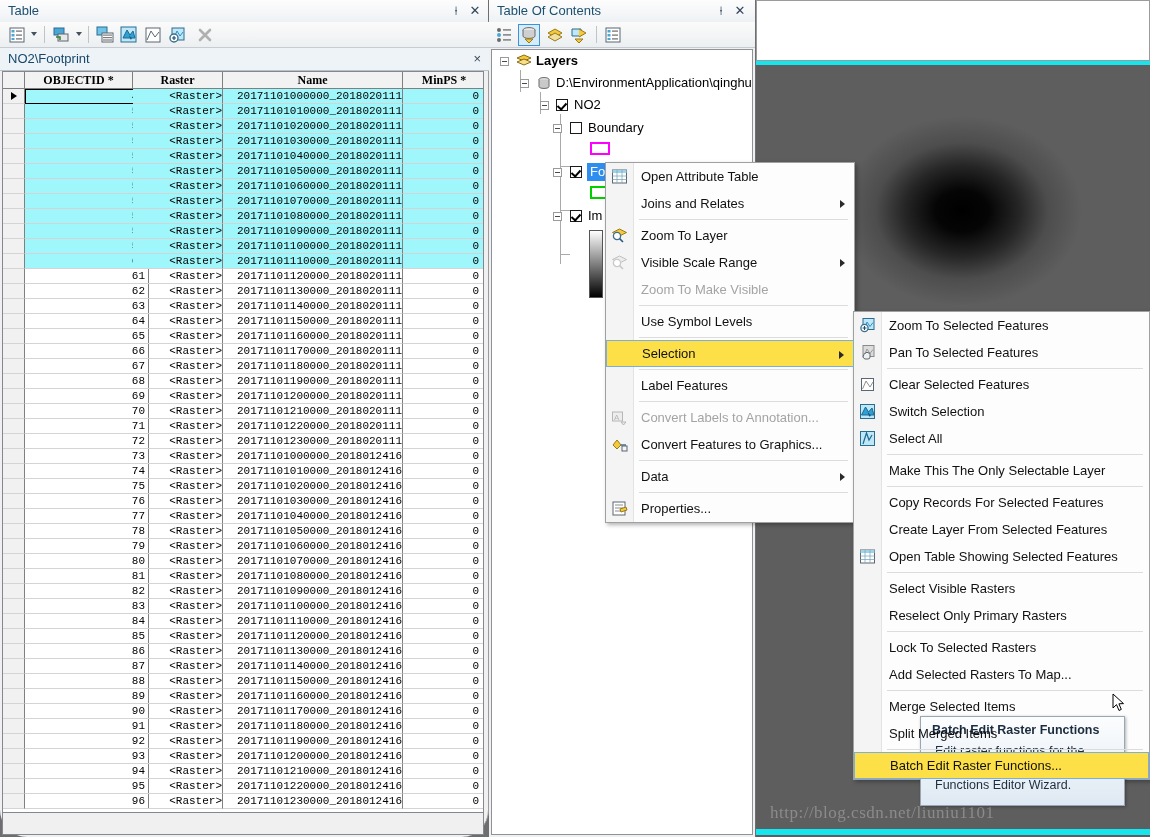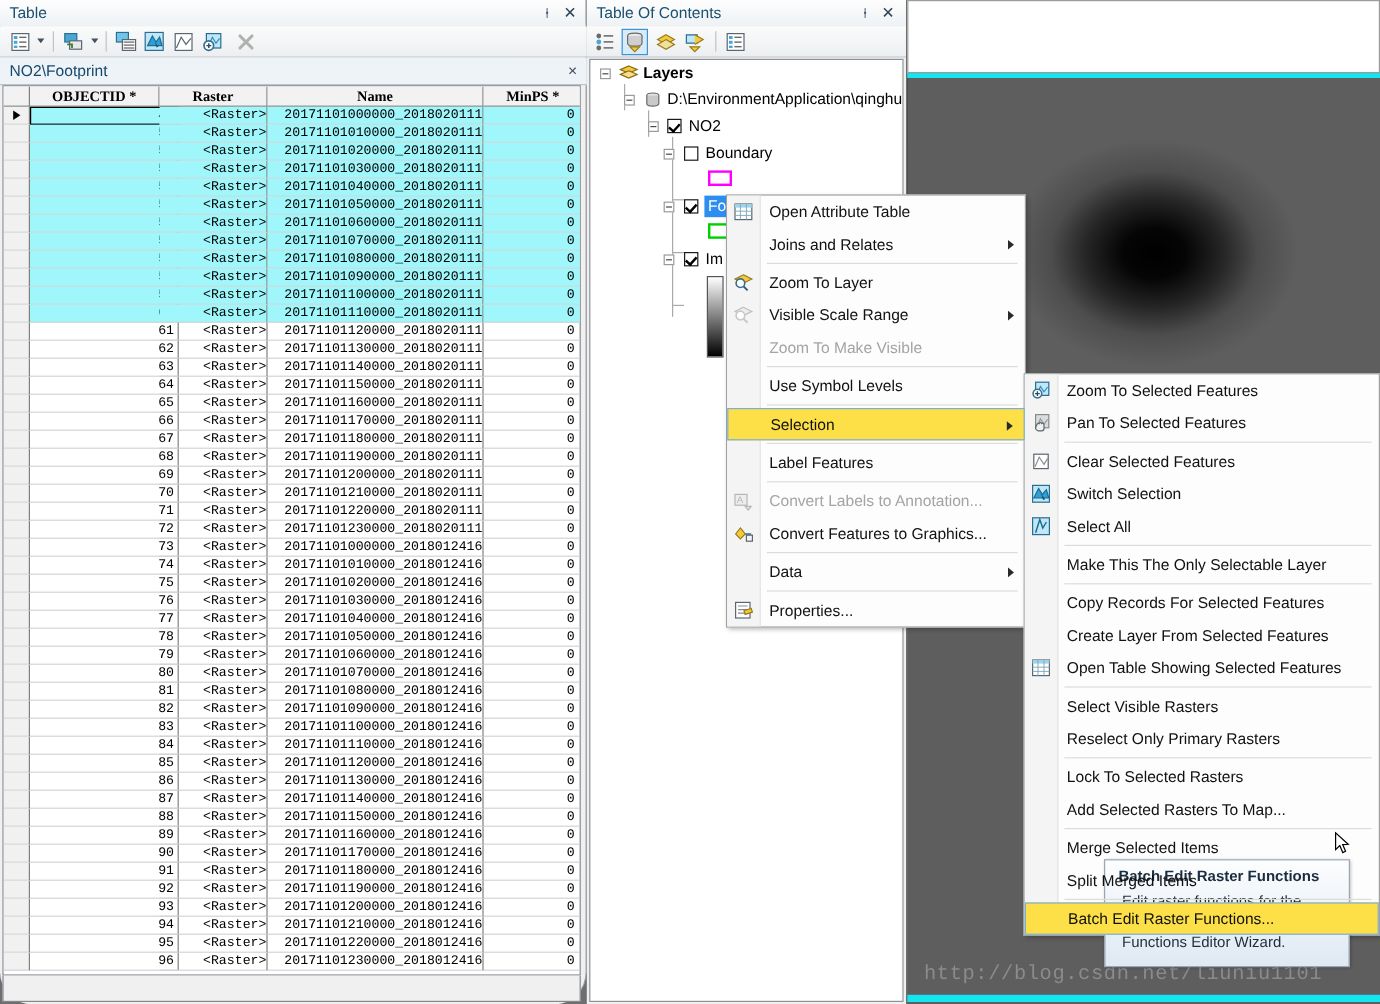--- a/index.html
+++ b/index.html
@@ -166,21 +166,21 @@
       radial-gradient(ellipse 85px 55px at 316px 196px, #1e1e1e 0%, #2c2c2c 40%, rgba(80,80,80,0) 78%),
       radial-gradient(ellipse 40px 34px at 212px 253px, #8f8f8f 0%, #7a7a7a 45%, rgba(110,110,110,0) 85%),
       radial-gradient(ellipse 30px 26px at 265px 266px, #cfcfcf 0%, #9d9d9d 50%, rgba(125,125,125,0) 90%),
       radial-gradient(ellipse 170px 130px at 40px 40px, #0a0a0a 0%, #141414 45%, rgba(60,60,60,0) 85%),
       radial-gradient(ellipse 260px 330px at 60px 640px, #787878 0%, #6e6e6e 45%, #686868 100%),
       linear-gradient(160deg,#3a3a3a 0%, #5c5c5c 30%, #6e6e6e 55%, #767676 78%, #6a6a6a 100%);
   }
   #map-bottomline{position:absolute;left:0;top:829px;width:394px;height:6px;background:#14e5ee;}
   #watermark{
     position:absolute;left:14px;top:803px;width:380px;
-    font-family:Liberation Mono, monospace;font-size:17px;color:#8b8b8b;
+    font-family:Liberation Serif, serif;font-size:17px;color:#8b8b8b;
     letter-spacing:.5px;white-space:nowrap;
   }
 
   
   .menu{
     position:absolute;background:#fdfdfd;border:1px solid #a0a0a0;
     box-shadow:2px 2px 4px rgba(0,0,0,.30);
     box-sizing:border-box;
   }
   .menu .gutter{position:absolute;left:0;top:0;width:27px;height:100%;background:#f4f4f4;border-right:1px solid #e3e3e3;}

